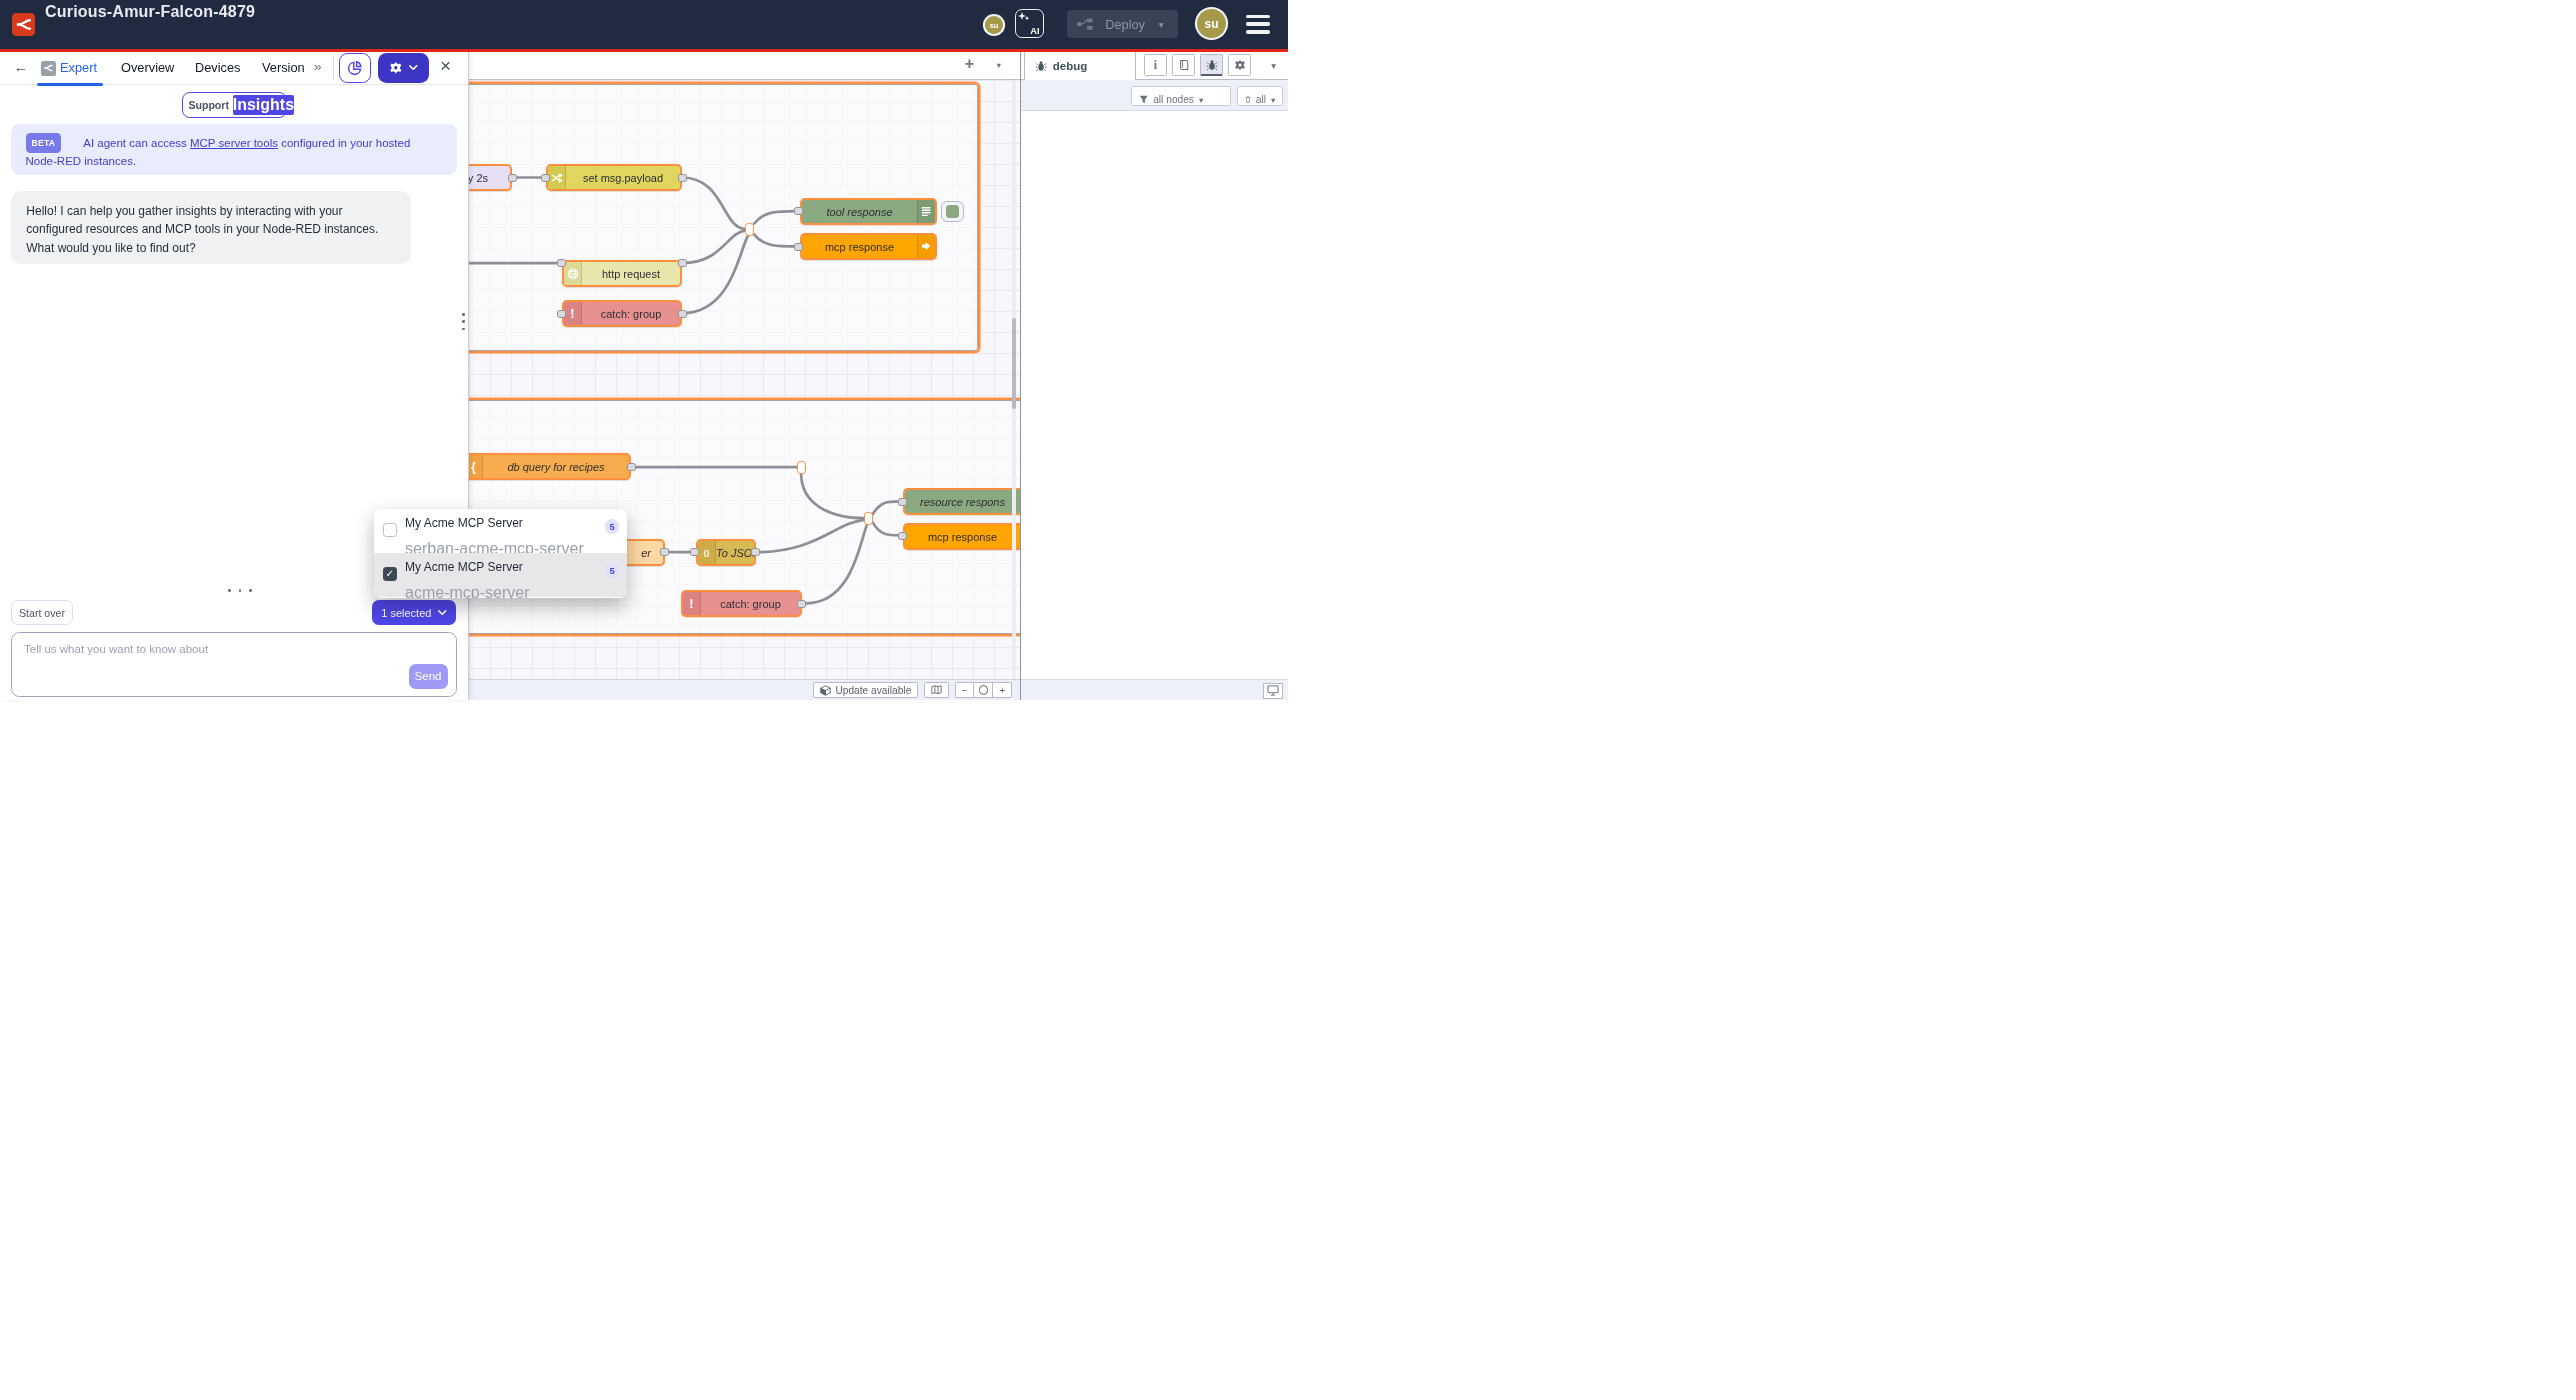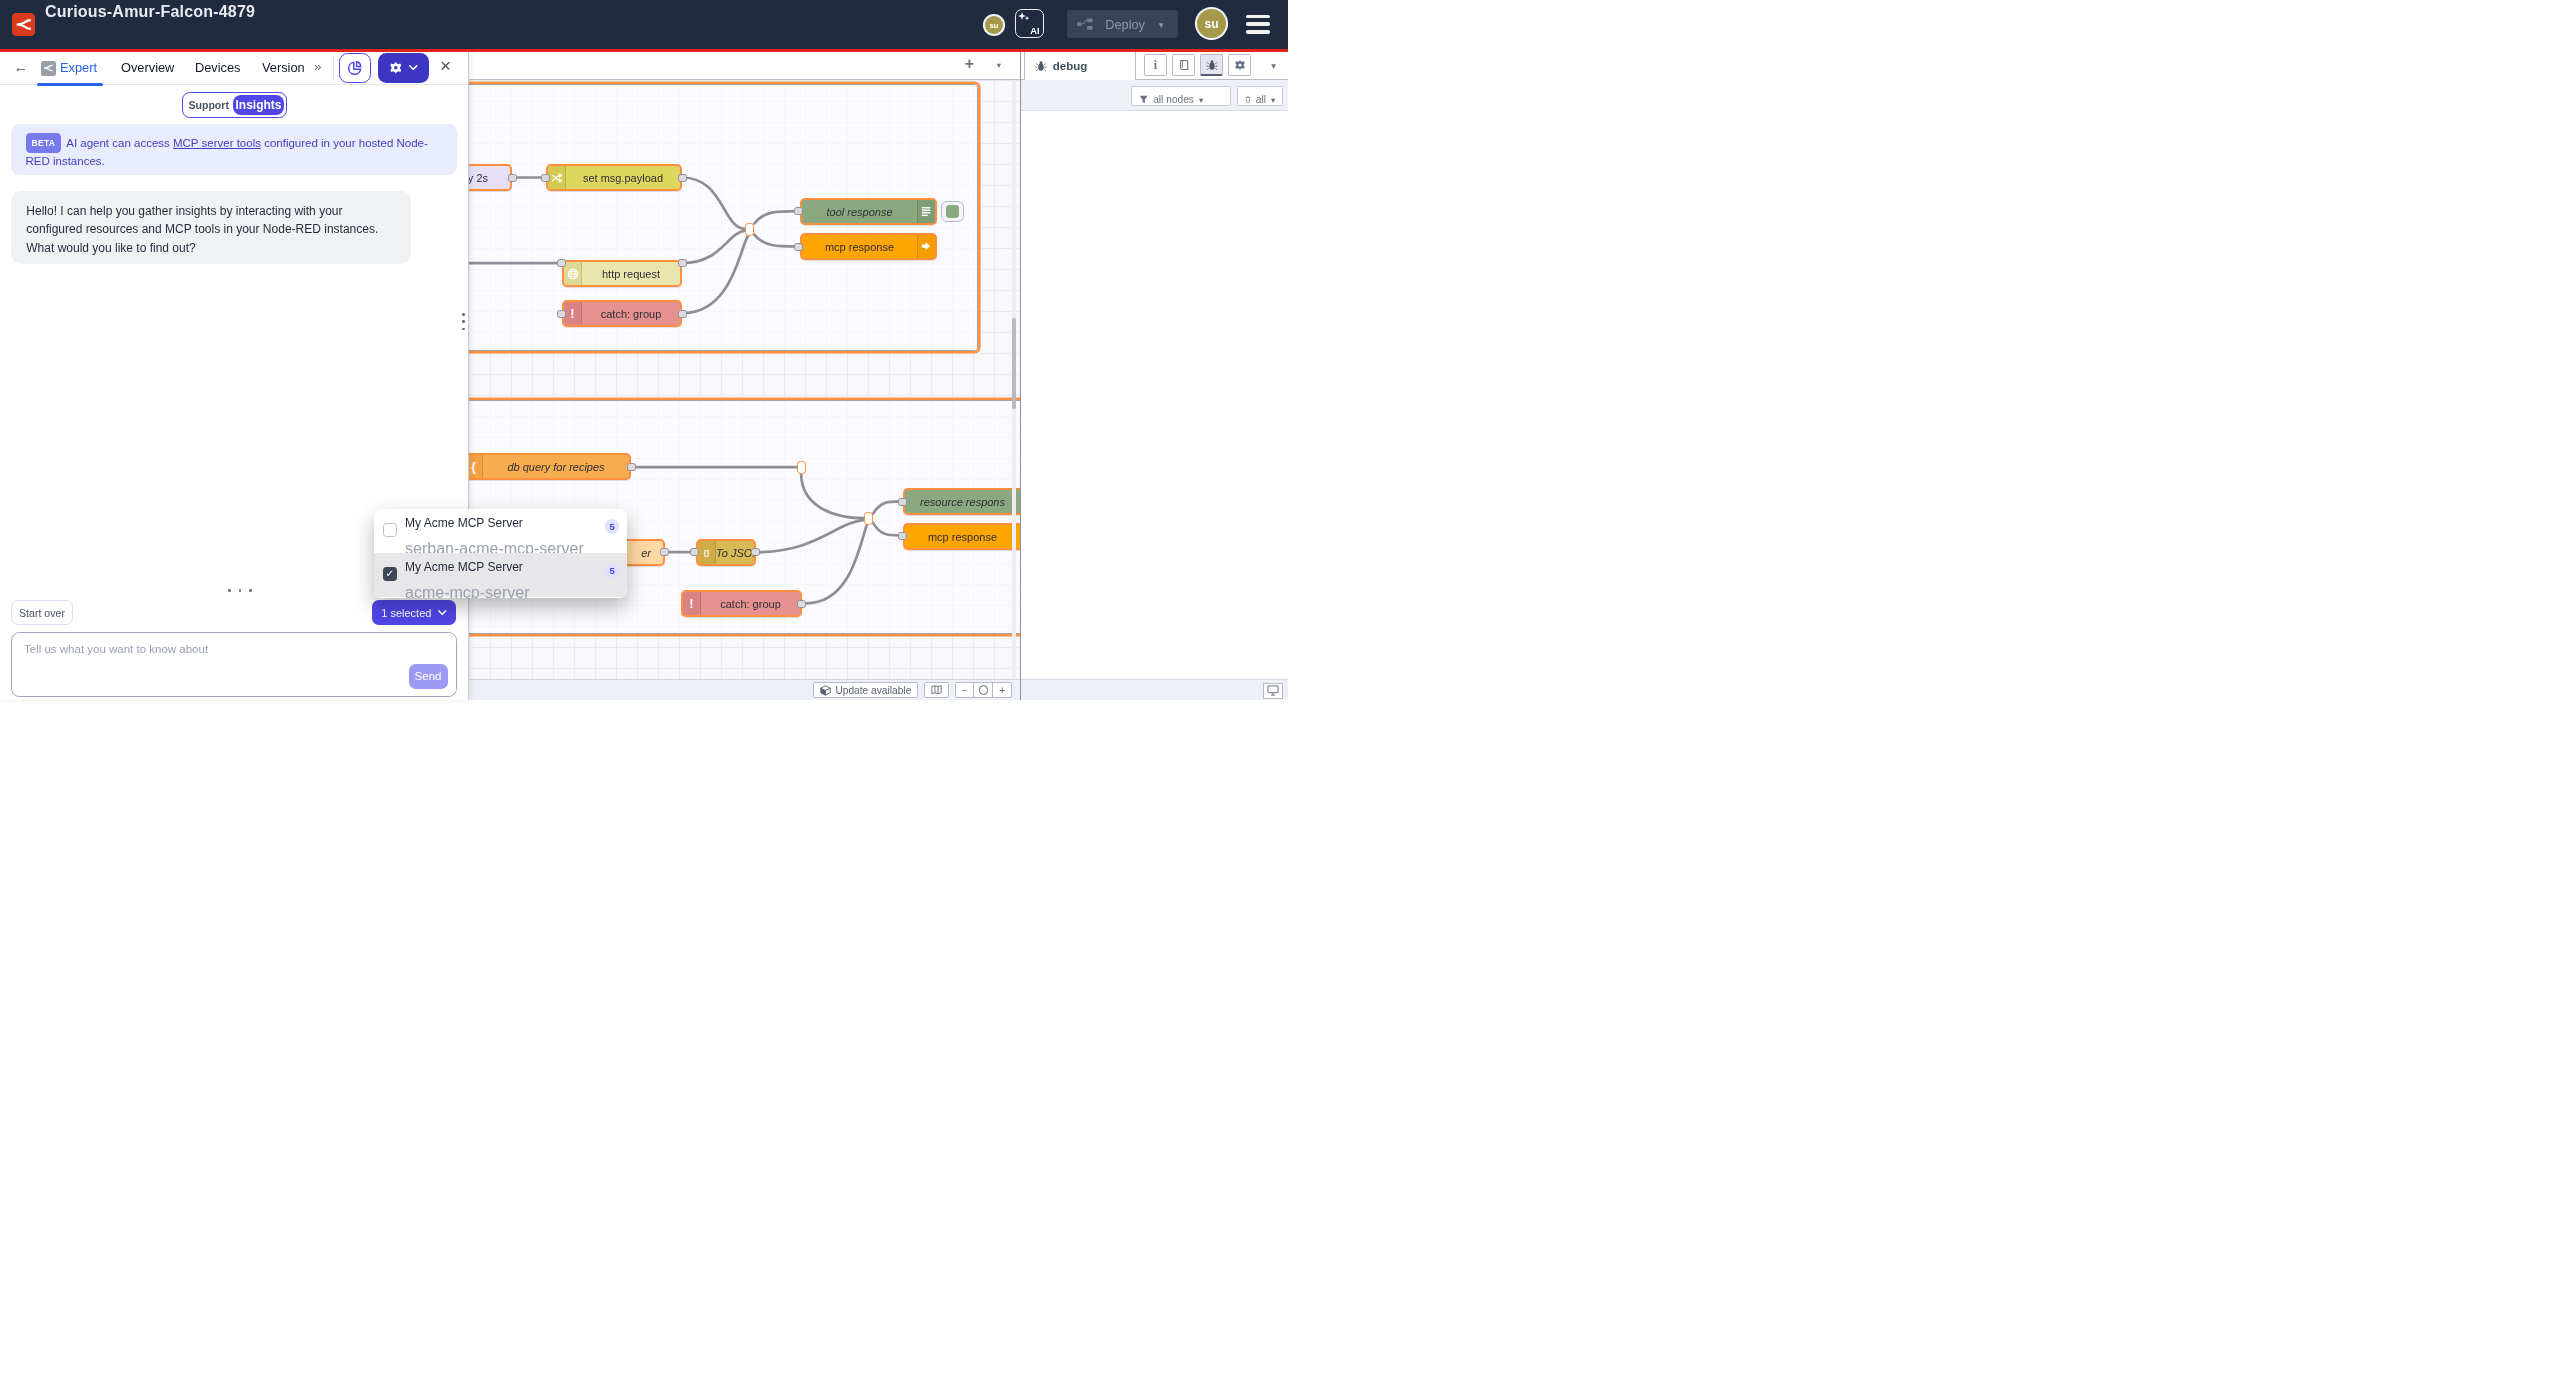--- a/index.html
+++ b/index.html
@@ -23,23 +23,23 @@
   #burger { position:absolute; left:1246px; top:14.5px; width:24px; height:19.6px; display:flex; flex-direction:column; justify-content:space-between; }
   #burger div { height:3.8px; background:#f1f2f4; border-radius:1.7px; }
   
   #panel { position:absolute; left:0; top:51px; width:469px; height:649px; background:#fff; border-right:0.9px solid #c9cbd6; box-shadow:1.7px 0 5.1px rgba(0,0,0,.08); z-index:20; }
   #panel-tabs { position:absolute; left:0; top:0; width:100%; height:34px; border-bottom:0.9px solid #e4e6ec; }
   .ptab { position:absolute; top:9.4px; font-size:12.8px; color:#111827; }
   #tab-underline { position:absolute; left:37px; top:31.5px; width:66px; height:3px; background:#2563eb; border-radius:1.7px; }
   #ptab-logo { position:absolute; left:41px; top:10.2px; width:14.5px; height:14.5px; background:#9aa0aa; border-radius:2.6px; display:flex; align-items:center; justify-content:center; }
   #mode-toggle { position:absolute; left:182px; top:41px; width:105px; height:25.6px; border:1.4px solid #4f46e5; border-radius:7.7px; background:#fff; display:flex; align-items:center; padding:1.7px; }
   #mode-support { flex:0 0 48px; text-align:center; font-size:10.6px; font-weight:bold; color:#4b5563; }
-  #mode-insights { flex:1; height:20.4px; background:#4f46e5; border-radius:8px; color:#fff; font-size:12px; font-weight:bold; display:flex; align-items:center; justify-content:center; }
+  #mode-insights { flex:1; height:20.4px; background:#4f46e5; border-radius:2px; color:#fff; font-size:16px; font-weight:bold; display:flex; align-items:center; justify-content:center; }
   #beta-banner { position:absolute; left:11px; top:73px; width:446px; height:51px; background:#e8ecfc; border-radius:8.5px; padding:9.4px 14.5px; font-size:11.5px; color:#4340c6; line-height:16.6px; }
-  #beta-badge { display:inline-block; background:#767aeb; color:#fff; font-size:8.5px; font-weight:bold; border-radius:4.3px; padding:1.7px 6px; margin-right:5px; vertical-align:0.9px; letter-spacing:0.3px; }
+  #beta-badge { display:inline-block; background:#767aeb; color:#fff; font-size:8.5px; font-weight:bold; border-radius:4.3px; padding:1.7px 6px; margin-right:22px; vertical-align:0.9px; letter-spacing:0.3px; }
   #beta-banner a { color:#4340c6; }
   #chat-msg { position:absolute; left:11px; top:140px; width:400px; height:73px; background:#f0f1f3; border-radius:10.2px; padding:11px 15.3px; font-size:12px; color:#1f2a3a; line-height:18.3px; }
   #chat-msg div { white-space:nowrap; }
   #panel-dots-h { position:absolute; left:228px; top:538px; width:24px; display:flex; justify-content:space-between; }
   #panel-dots-h i { width:2.6px; height:2.6px; border-radius:50%; background:#6b7280; }
   #start-over { position:absolute; left:11px; top:549px; width:62px; height:25px; background:#fff; border:1.4px solid #dcdff2; border-radius:6.8px; font-size:10.6px; color:#4b5563; display:flex; align-items:center; justify-content:center; }
   #selected-btn { position:absolute; left:372px; top:549px; width:84px; height:25px; background:#4f46e5; border-radius:6.8px; color:#fff; font-size:11px; display:flex; align-items:center; justify-content:center; gap:6.8px; }
   #composer { position:absolute; left:11px; top:581px; width:446px; height:65px; border:1.4px solid #9da3b8; border-radius:8.5px; background:#fff; }
   #composer textarea { position:absolute; left:0; top:0; width:100%; height:100%; border:none; outline:none; resize:none; border-radius:8.5px; padding:10.2px 12px; font-size:11.5px; font-family:inherit; color:#374151; }
   #composer textarea::placeholder { color:#9aa0b4; }

